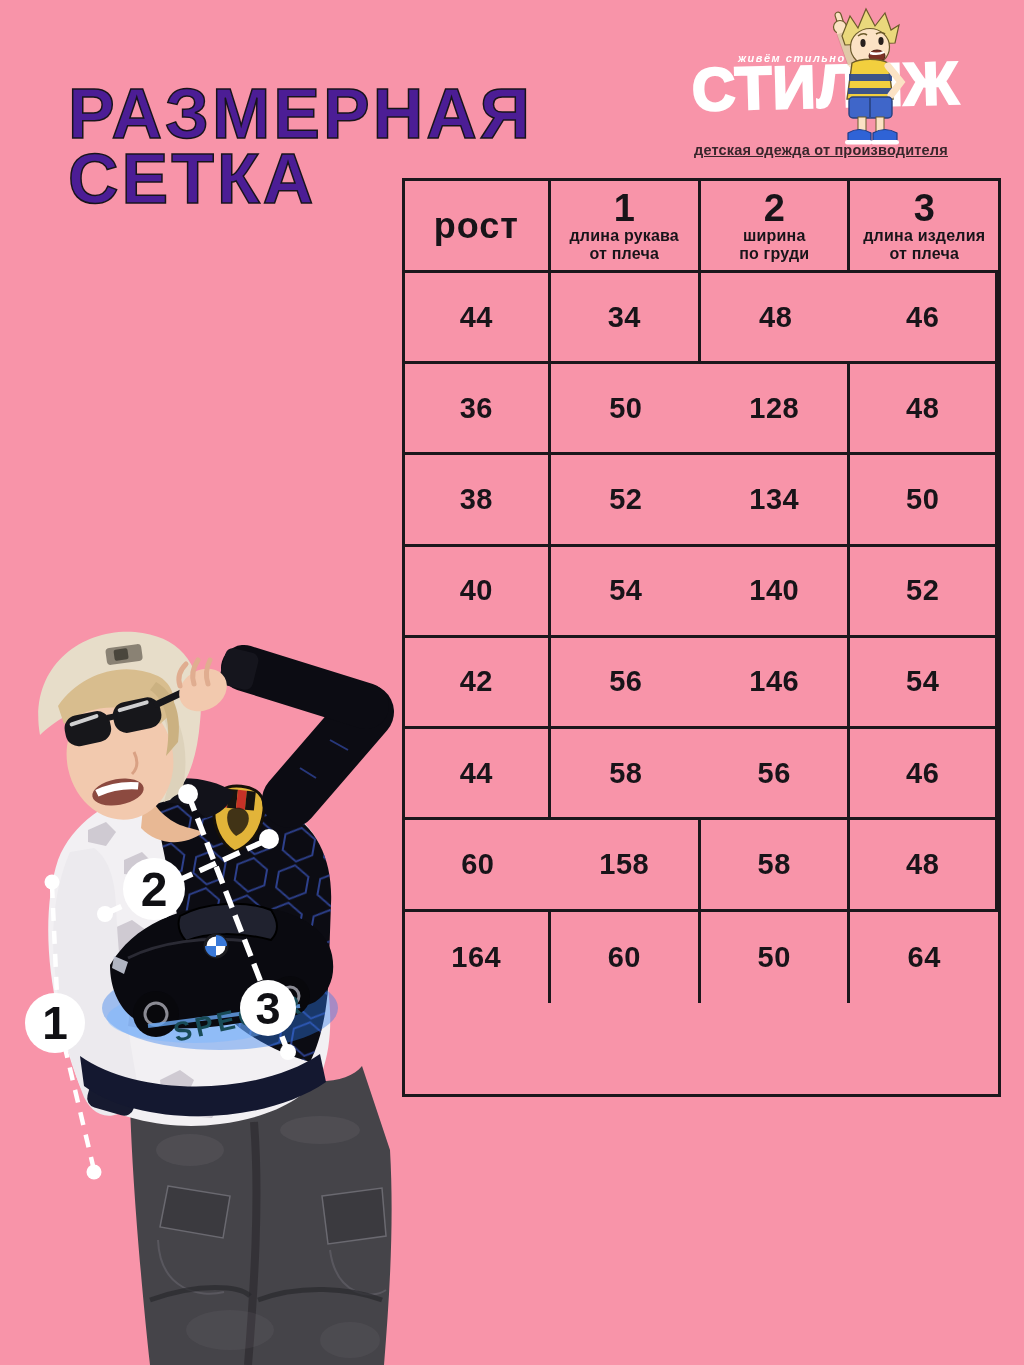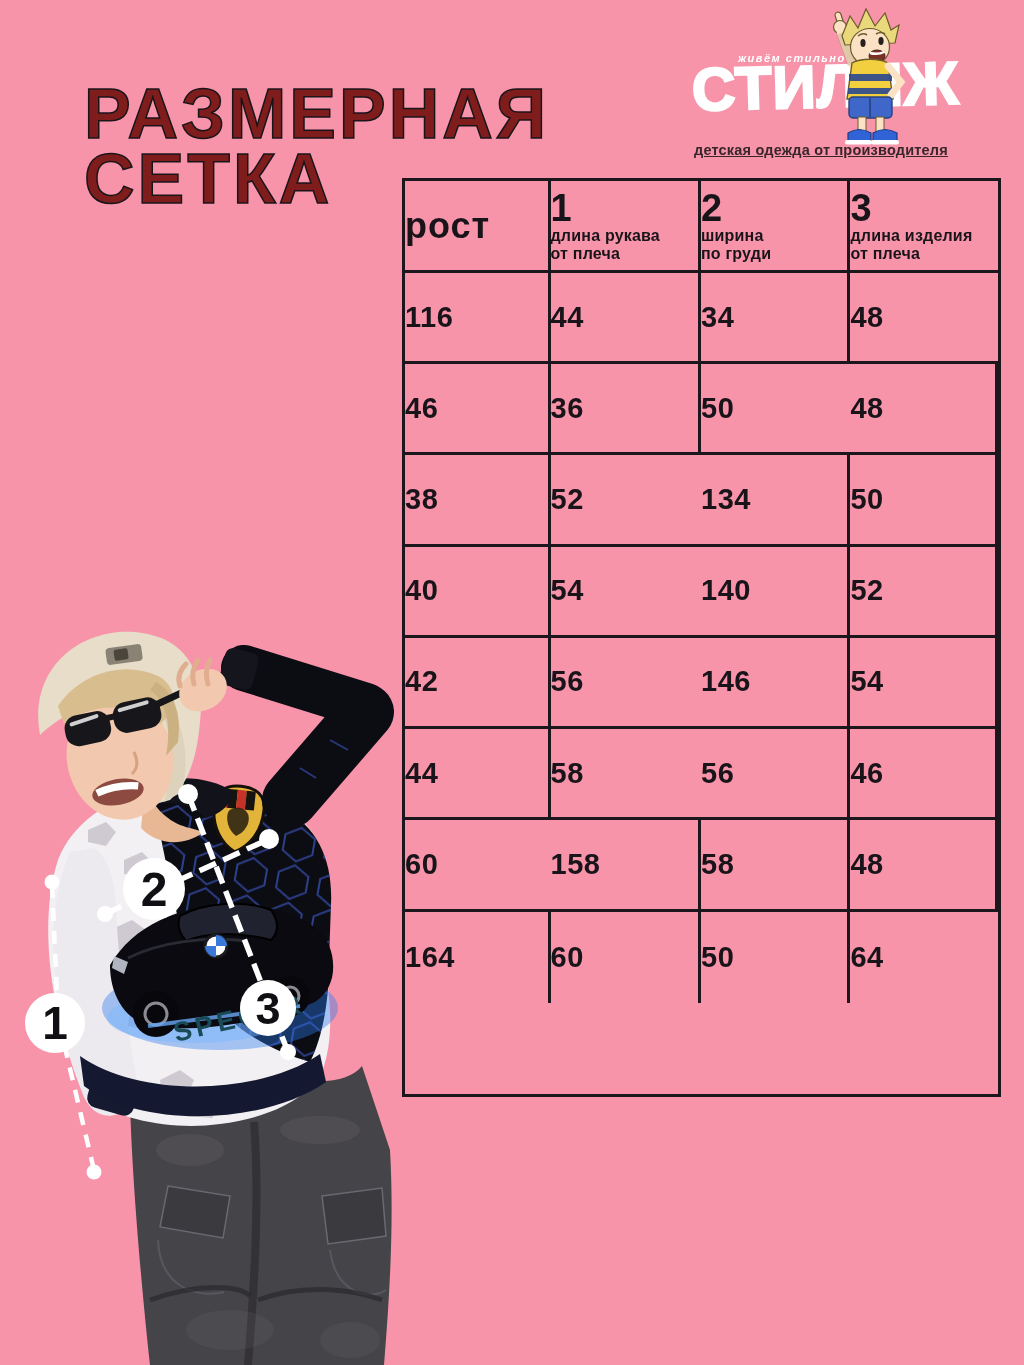--- a/index.html
+++ b/index.html
@@ -2,21 +2,21 @@
 <html><head>
 <meta charset="utf-8">
 <style>
   html,body{margin:0;padding:0;}
   .canvas{
     position:relative;width:1024px;height:1365px;overflow:hidden;
     background:#F894A9;font-family:"Liberation Sans",sans-serif;
   }
   
   .page-title{
-    position:absolute;left:84px;top:82px;color:#7f1d1d;
+    position:absolute;left:68px;top:82px;color:#4c1d95;
     font-size:70px;font-weight:700;line-height:65px;letter-spacing:3px;
     -webkit-text-stroke:1.5px #17141A;
   }
   
   .logo{position:absolute;left:688px;top:8px;width:330px;height:160px;}
   .logo .tag-top{
     position:absolute;left:50px;top:44px;color:#fff;font-size:11px;
     font-weight:700;font-style:italic;letter-spacing:1.5px;white-space:nowrap;
   }
   .logo .brand{
@@ -31,21 +31,21 @@
   }
   
   .size-table{
     position:absolute;left:402px;top:178px;width:599px;height:919px;
     display:grid;grid-template-columns:147fr 152fr 151fr 149fr;
     grid-template-rows:92px repeat(9,1fr);
     border:3px solid #1B171C;box-sizing:border-box;
   }
   .cell{
     border-right:3px solid #1B171C;border-bottom:3px solid #1B171C;
-    display:flex;flex-direction:column;align-items:flex-start;justify-content:center;
+    display:flex;flex-direction:column;align-items:center;justify-content:center;
     color:#181419;
   }
   .cell.last-col{border-right:none;}
   .cell.last-row{border-bottom:none;}
   .cell .hname{font-size:36px;font-weight:700;letter-spacing:1px;}
   .cell .hnum{font-size:38px;font-weight:700;line-height:1.0;}
   .cell .hsub{font-size:16px;font-weight:700;line-height:1.07;text-align:center;letter-spacing:0.2px;}
   .cell .val{font-size:29px;font-weight:700;letter-spacing:0.5px;}
   
   .photo{position:absolute;left:0px;top:600px;}
@@ -107,42 +107,42 @@
       <div class="hsub">ширина</div>
       <div class="hsub">по груди</div>
     </div>
     <div class="cell last-col">
       <div class="hnum">3</div>
       <div class="hsub">длина изделия</div>
       <div class="hsub">от плеча</div>
     </div>
 
     <div class="cell">
-        <div class="val">116</div>
-      </div>
-    <div class="cell">
         <div class="val">44</div>
       </div>
     <div class="cell">
         <div class="val">34</div>
       </div>
     <div class="cell last-col">
         <div class="val">48</div>
       </div>
 
     <div class="cell">
         <div class="val">46</div>
       </div>
     <div class="cell">
         <div class="val">36</div>
       </div>
     <div class="cell last-col">
         <div class="val">50</div>
       </div>
 
+    <div class="cell">
+        <div class="val">128</div>
+      </div>
     <div class="cell">
         <div class="val">48</div>
       </div>
     <div class="cell">
         <div class="val">38</div>
       </div>
     <div class="cell last-col">
         <div class="val">52</div>
       </div>
 

